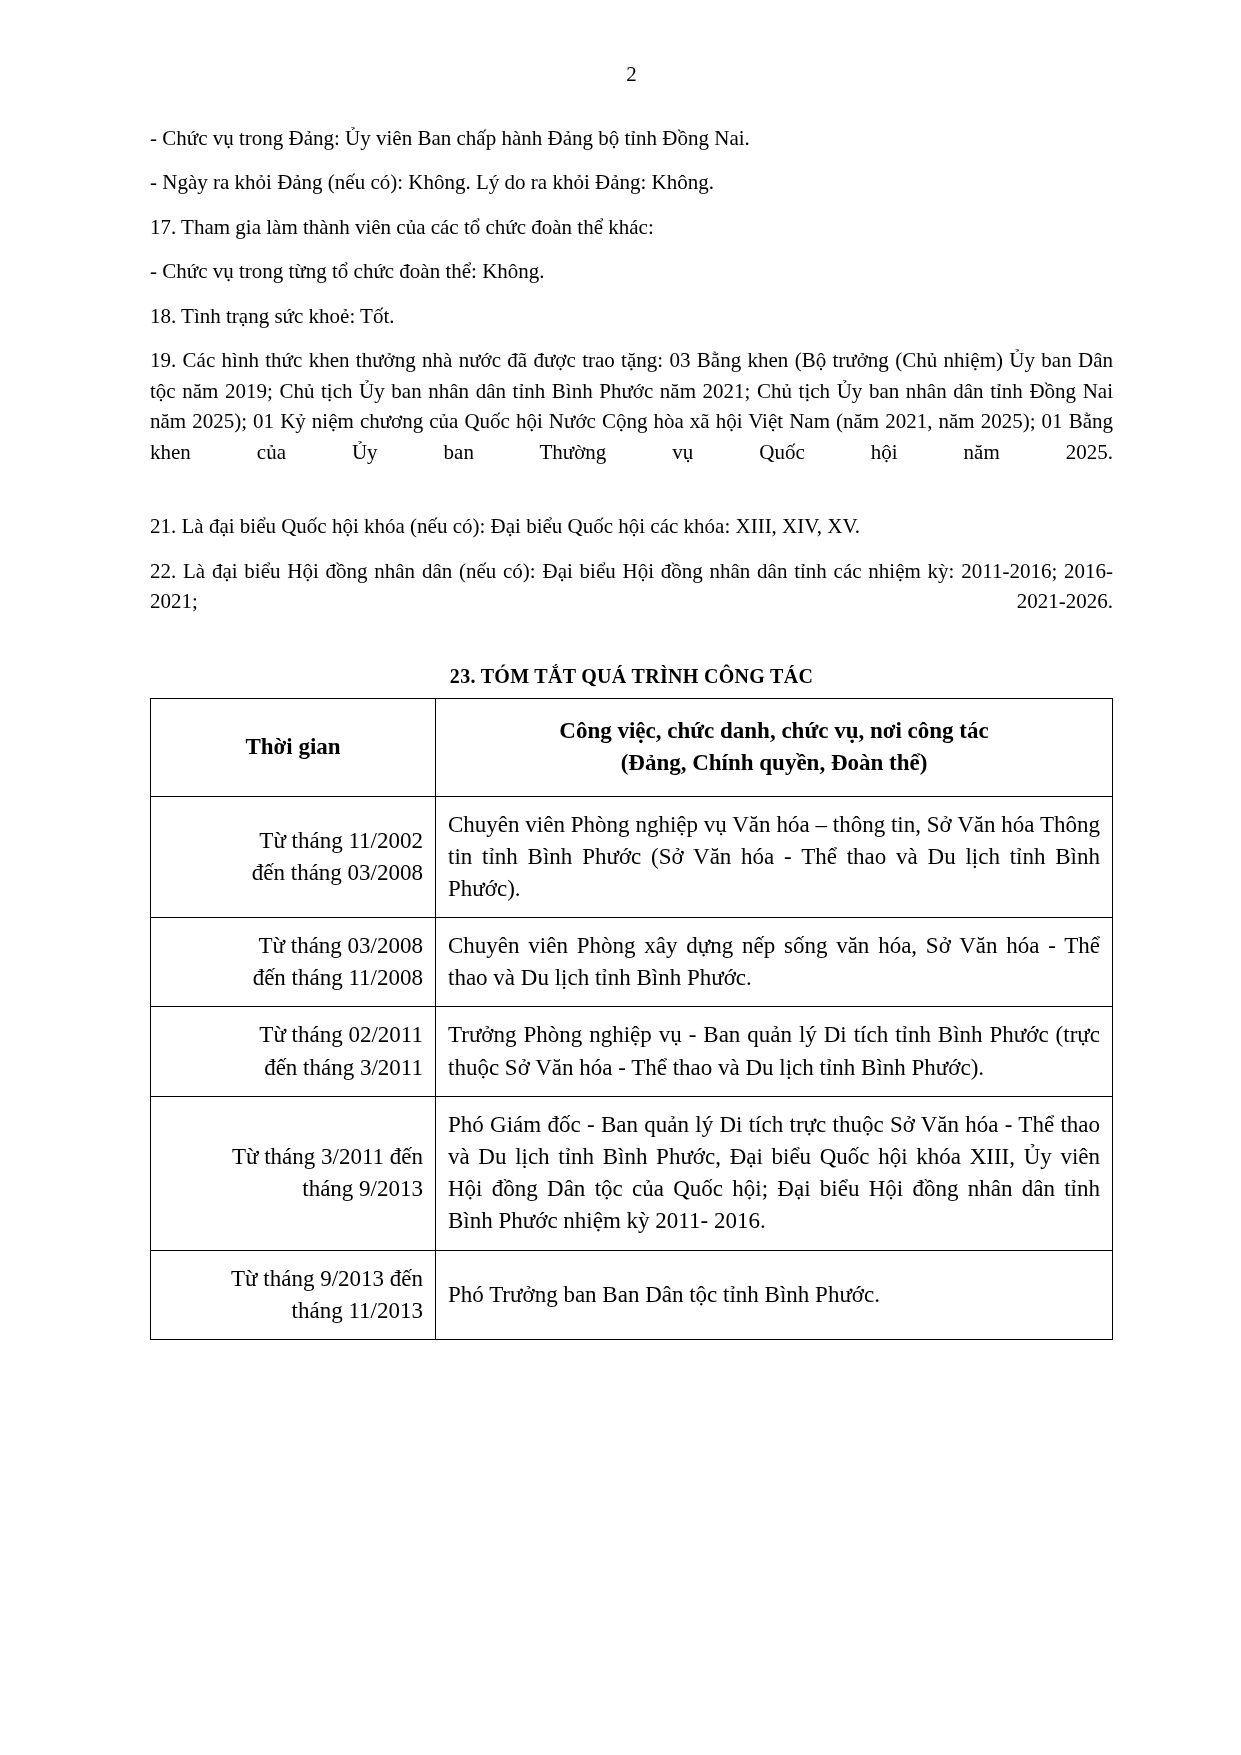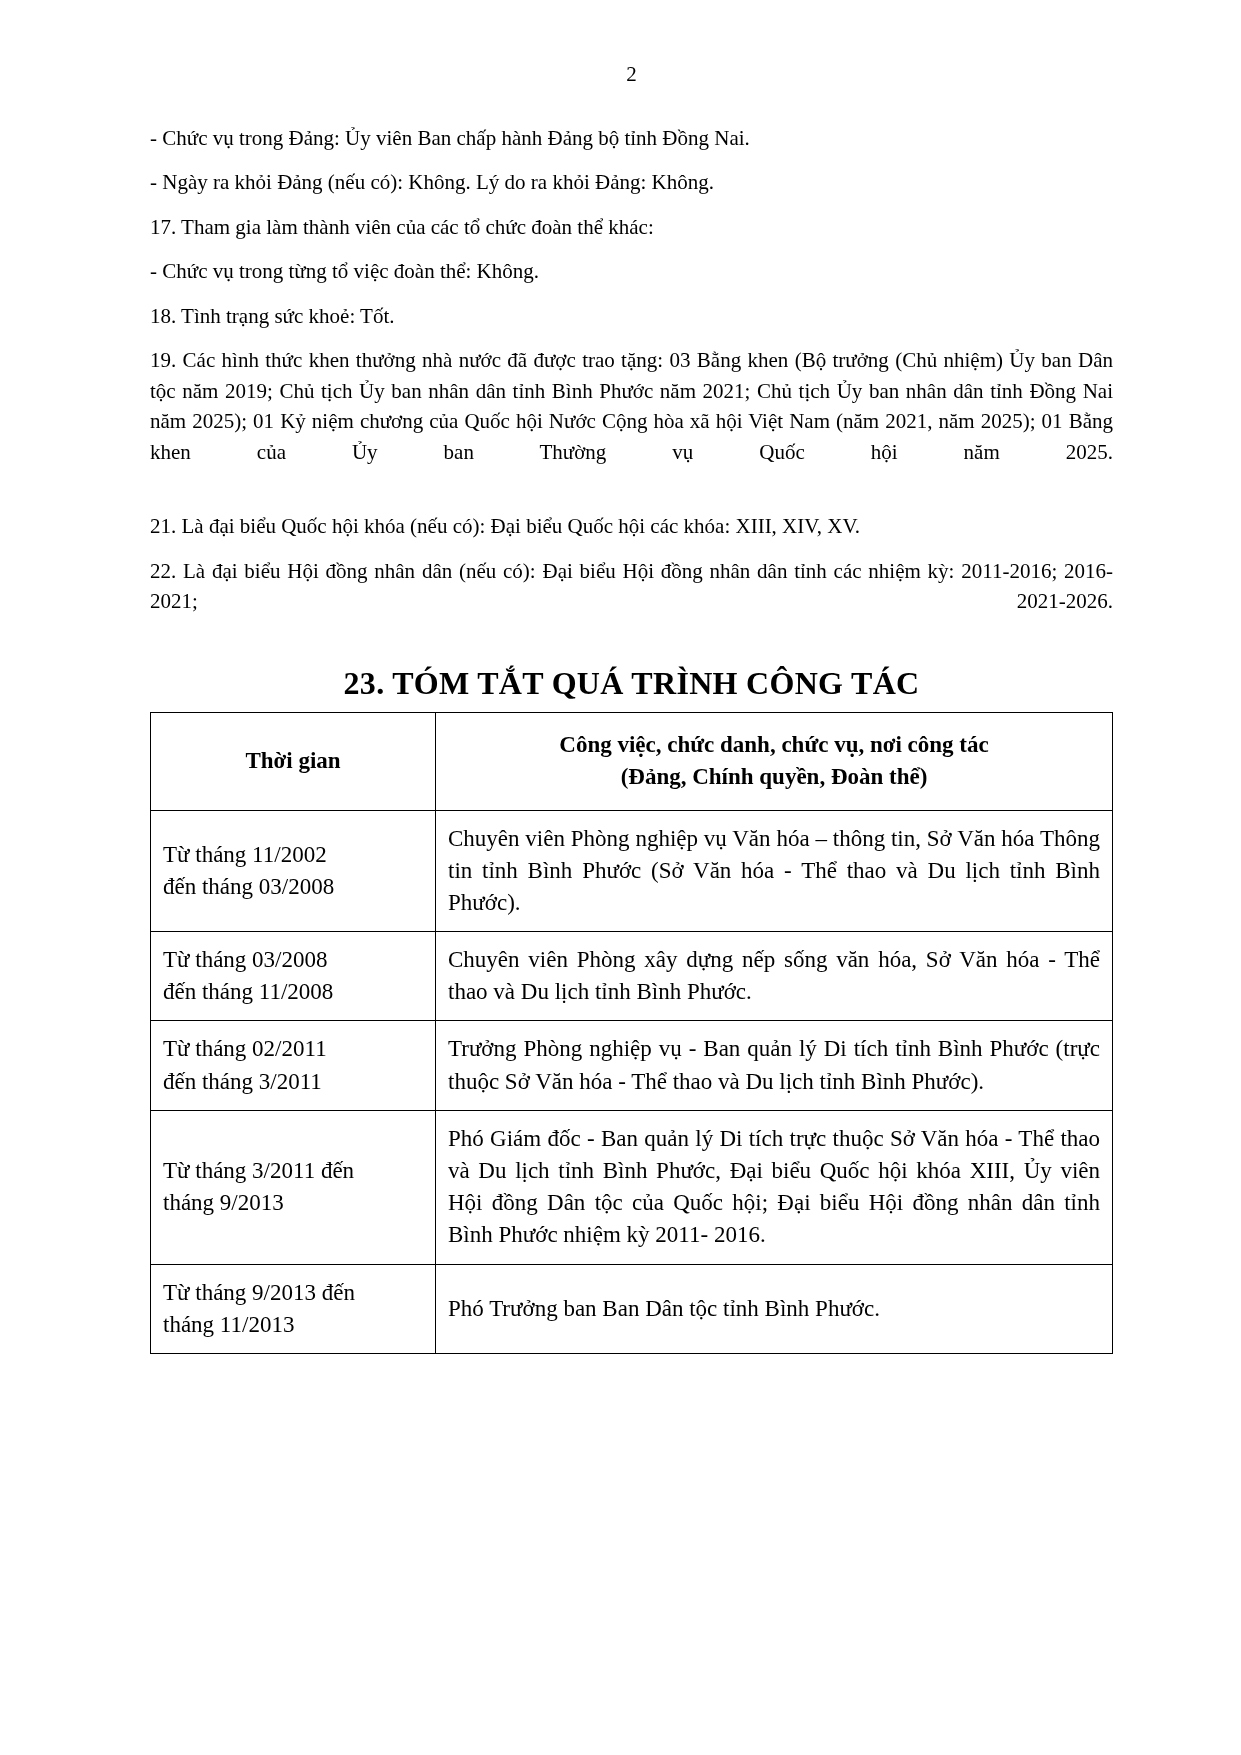--- a/index.html
+++ b/index.html
@@ -37,21 +37,21 @@
     text-align: justify;
   }
   p.just:after {
     content: "";
     display: inline-block;
     width: 100%;
   }
   .section-title {
     text-align: center;
     font-weight: bold;
-    font-size: 32px;
+    font-size: 20px;
     margin: 18px 0 10px 0;
     letter-spacing: 0.3px;
   }
   table.work-table {
     width: 100%;
     border-collapse: collapse;
     table-layout: fixed;
     font-size: 23px;
   }
   table.work-table th,
@@ -61,40 +61,40 @@
     padding: 12px 12px;
     line-height: 1.4;
   }
   table.work-table th {
     text-align: center;
     font-weight: bold;
     font-size: 23px;
     padding: 16px 10px;
   }
   table.work-table td.period {
-    text-align: left;
+    text-align: right;
     width: 285px;
   }
   table.work-table td.duty {
     text-align: justify;
     text-justify: inter-word;
   }
   col.c1 { width: 285px; }
 </style>
 </head>
 <body>
 
 <div class="page">
 
   <div class="page-number">2</div>
 
   <p class="line">- Chức vụ trong Đảng: Ủy viên Ban chấp hành Đảng bộ tỉnh Đồng Nai.</p>
   <p class="line">- Ngày ra khỏi Đảng (nếu có): Không.            Lý do ra khỏi Đảng: Không.</p>
   <p class="line">17. Tham gia làm thành viên của các tổ chức đoàn thể khác:</p>
-  <p class="line">- Chức vụ trong từng tổ việc đoàn thể: Không.</p>
+  <p class="line">- Chức vụ trong từng tổ chức đoàn thể: Không.</p>
   <p class="line">18. Tình trạng sức khoẻ: Tốt.</p>
   <p class="line just">19. Các hình thức khen thưởng nhà nước đã được trao tặng: 03 Bằng khen (Bộ trưởng (Chủ nhiệm) Ủy ban Dân tộc năm 2019; Chủ tịch Ủy ban nhân dân tỉnh Bình Phước năm 2021; Chủ tịch Ủy ban nhân dân tỉnh Đồng Nai năm 2025); 01 Kỷ niệm chương của Quốc hội Nước Cộng hòa xã hội Việt Nam (năm 2021, năm 2025); 01 Bằng khen của Ủy ban Thường vụ Quốc hội năm 2025.</p>
   <p class="line">21. Là đại biểu Quốc hội khóa (nếu có): Đại biểu Quốc hội các khóa: XIII, XIV, XV.</p>
   <p class="line just">22. Là đại biểu Hội đồng nhân dân (nếu có): Đại biểu Hội đồng nhân dân tỉnh các nhiệm kỳ: 2011-2016; 2016-2021; 2021-2026.</p>
 
   <div class="section-title">23. TÓM TẮT QUÁ TRÌNH CÔNG TÁC</div>
 
   <table class="work-table">
     <colgroup>
         <col class="c1">

